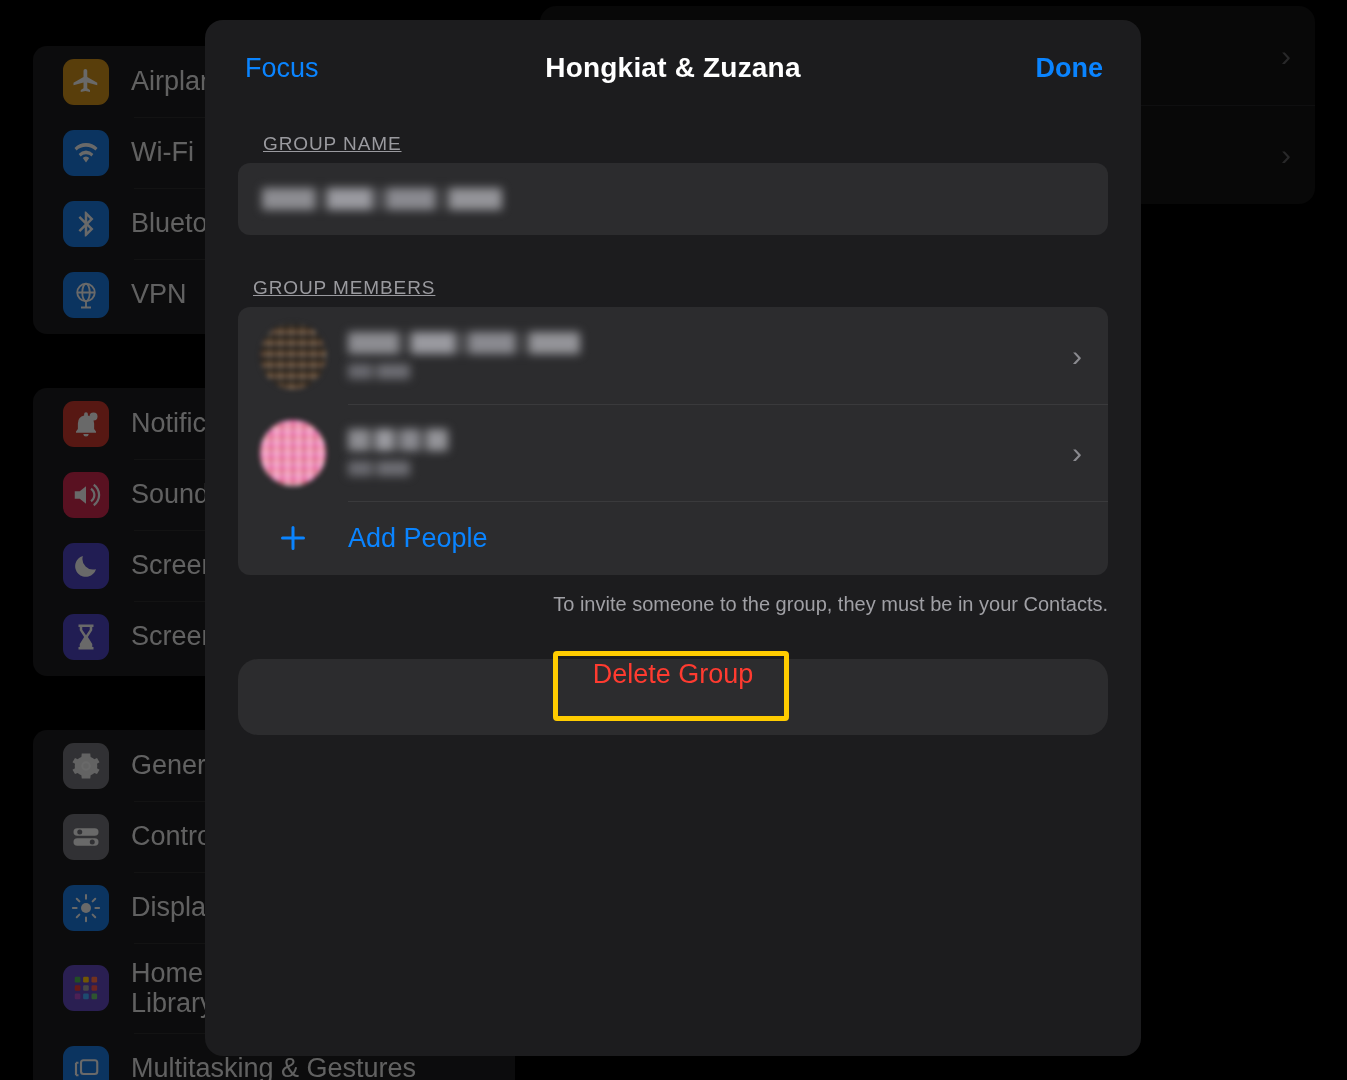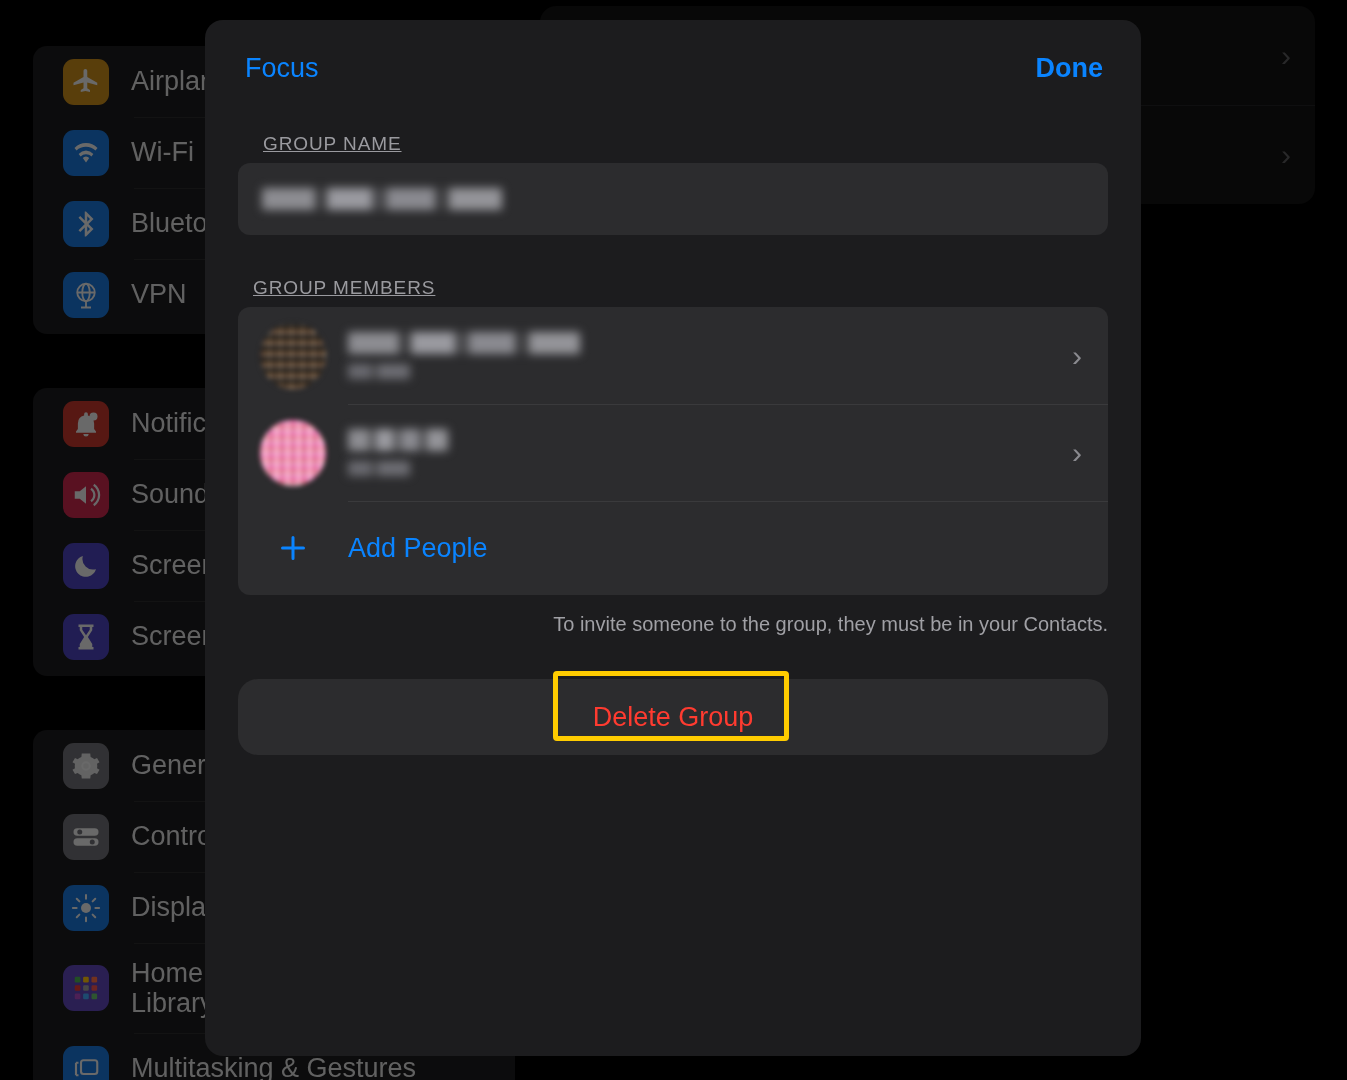--- a/index.html
+++ b/index.html
@@ -130,37 +130,37 @@
     background-image:
       linear-gradient(90deg,#7a4a5c 0 16%,#e8a0bb 16% 33%,#c07d95 33% 50%,#d9a07f 50% 66%,#f0a8c4 66% 83%,#6e3f50 83% 100%),
       linear-gradient(0deg,#b8b8b8 0 18%,#c49a7a 18% 40%,#7a4a3c 40% 58%,#e5a3bd 58% 80%,#8d5568 80% 100%);
     background-blend-mode:overlay;
   }
   .mem-text { flex:1 1 auto; display:flex; flex-direction:column; gap:10px; }
   .chev { color:#8a8a8f; font-size:30px; line-height:1; font-weight:300; }
 
   .add-row {
     position:relative; display:flex; align-items:center;
-    height:94px; padding-left:22px; cursor:pointer;
+    height:74px; padding-left:22px; cursor:pointer;
   }
   .plus-ico {
     width:66px; margin-right:22px; display:flex; align-items:center;
     justify-content:center; color:#0a84ff;
   }
   .plus-ico svg { width:36px; height:36px; display:block; }
   .add-label { font-size:27px; color:#0a84ff; }
 
   .footnote {
     margin:16px 33px 0 58px; font-size:20px; color:#a0a0a5; line-height:1.3;text-align:right;
   }
 
   .delete-wrap { margin:42px 33px 0; position:relative; }
   .delete-card {
     background:#2c2c2e; border-radius:20px; height:76px;
-    display:flex; align-items:center; justify-content:center;
+    display:flex; align-items:flex-start; justify-content:center;
     cursor:pointer;
   }
   .delete-label { font-size:27px; color:#ff3b30; }
   .hl-box {
     position:absolute; left:315px; top:-8px; width:236px; height:70px;
     border:5px solid #ffcc00; border-radius:4px; pointer-events:none;
   }
 </style>
 </head>
 <body>
@@ -315,20 +315,21 @@
       </div>
     </div>
 
     <div class="scrim"></div>
   </div>
 
   <div class="sheet">
 
     <div class="sheet-header">
       <button class="hdr-btn left">Focus</button>
+      <span class="sheet-title">Hongkiat &amp; Zuzana</span>
       <button class="hdr-btn right">Done</button>
     </div>
 
     <div class="section-label">GROUP NAME</div>
     <div class="card">
       <div class="name-field">
         <span class="blur blur-text" style="width:240px;"></span>
       </div>
     </div>
 

